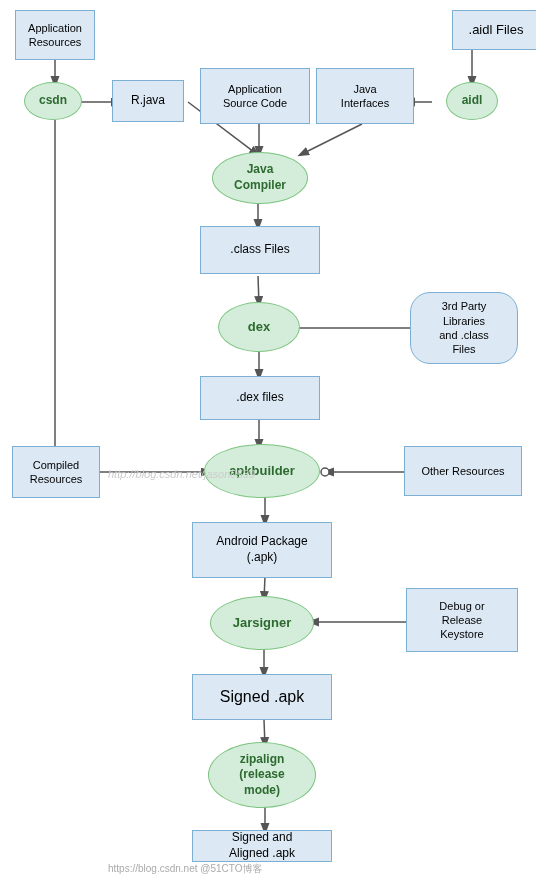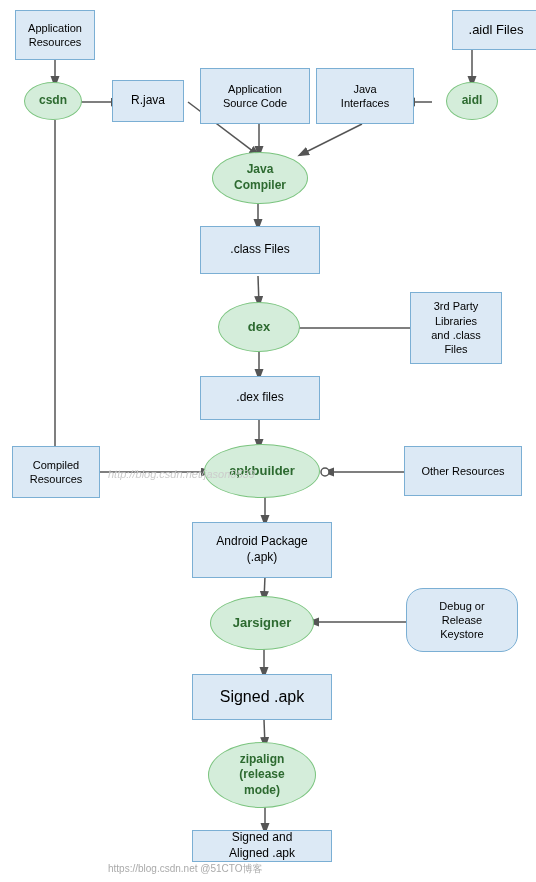--- a/index.html
+++ b/index.html
@@ -155,21 +155,21 @@
   </div>
 
   <div class="box" style="left:200px;top:226px;width:120px;height:48px;font-size:12px;">
     <span>.class Files</span>
   </div>
 
   <div class="oval" style="left:218px;top:302px;width:82px;height:50px;font-size:13px;">
     <span>dex</span>
   </div>
 
-  <div class="box" style="left:410px;top:292px;width:92px;height:72px;font-size:11px;">
+  <div class="box" style="left:410px;top:292px;width:108px;height:72px;font-size:11px;border-radius:20px;">
     <span>3rd Party<br>Libraries<br>and .class<br>Files</span>
   </div>
 
   <div class="box" style="left:200px;top:376px;width:120px;height:44px;font-size:12px;">
     <span>.dex files</span>
   </div>
 
   <div class="box" style="left:12px;top:446px;width:88px;height:52px;font-size:11px;">
     <span>Compiled<br>Resources</span>
   </div>
@@ -183,21 +183,21 @@
   </div>
 
   <div class="box" style="left:192px;top:522px;width:140px;height:56px;font-size:12px;">
     <span>Android Package<br>(.apk)</span>
   </div>
 
   <div class="oval" style="left:210px;top:596px;width:104px;height:54px;font-size:13px;">
     <span>Jarsigner</span>
   </div>
 
-  <div class="box" style="left:406px;top:588px;width:112px;height:64px;font-size:11px;border-radius:17px;">
+  <div class="box" style="left:406px;top:588px;width:112px;height:64px;font-size:11px;">
     <span>Debug or<br>Release<br>Keystore</span>
   </div>
 
   <div class="box" style="left:192px;top:674px;width:140px;height:46px;font-size:16px;">
     <span>Signed .apk</span>
   </div>
 
   <div class="oval" style="left:208px;top:742px;width:108px;height:66px;font-size:12px;">
     <span>zipalign<br>(release<br>mode)</span>
   </div>

